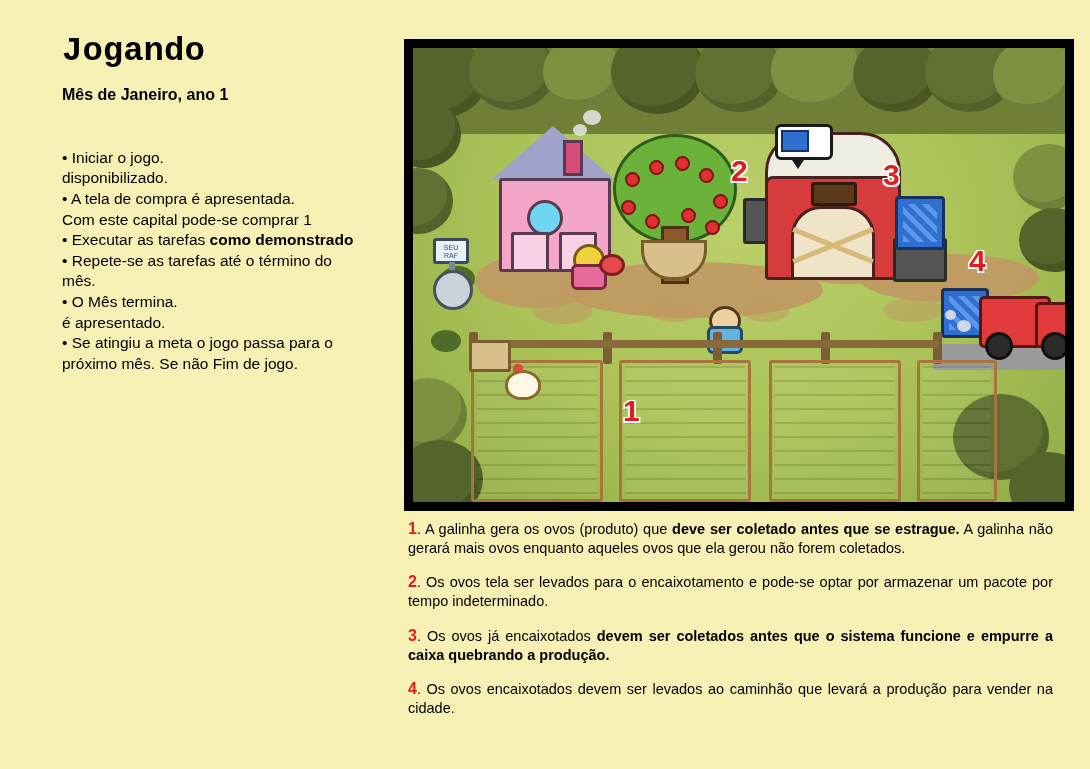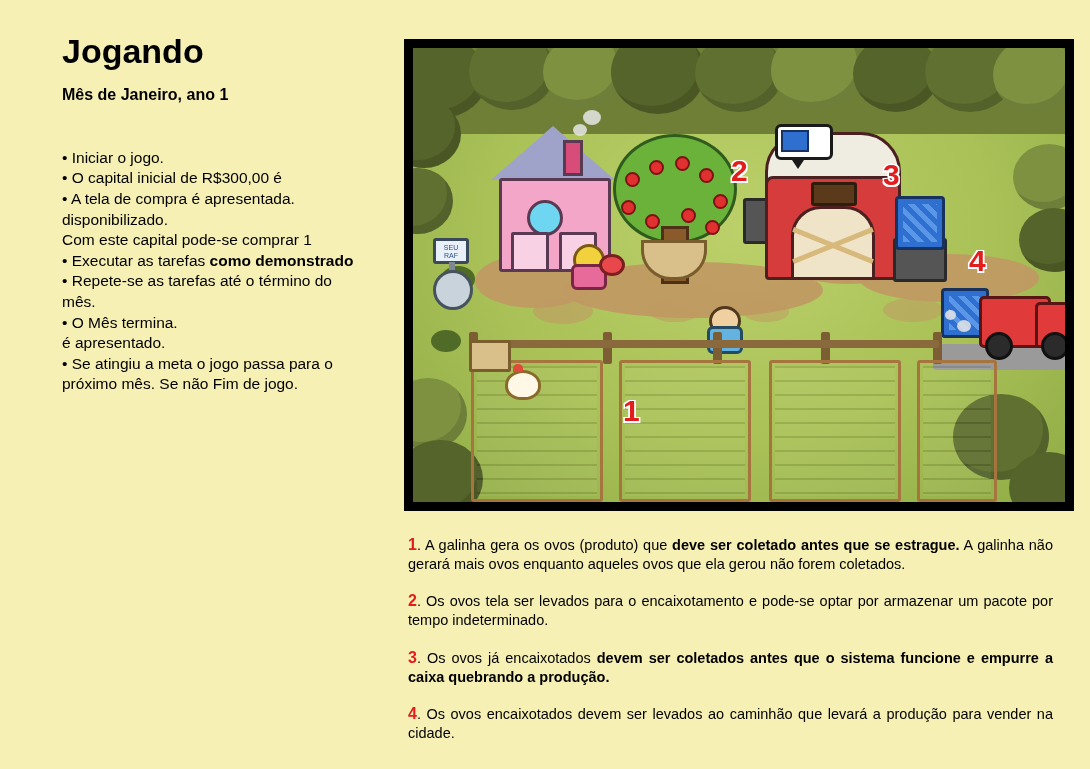--- a/index.html
+++ b/index.html
@@ -26,20 +26,21 @@
     top: 34px;
     width: 330px;
   }
   .title {
     font-size: 34px;
     font-weight: bold;
     color: #000;
     letter-spacing: 0px;
     margin: 0 0 16px 0;
     line-height: 1.05;
+    font-family: Liberation Mono, monospace;
   }
   .subtitle {
     font-size: 16px;
     font-weight: bold;
     color: #000;
     margin: 0 0 44px 0;
   }
   .bullets {
     font-size: 15.5px;
     line-height: 1.33;
@@ -365,42 +366,41 @@
     position: absolute;
     left: 408px;
     top: 518px;
     width: 645px;
     font-size: 14.5px;
     line-height: 1.32;
     color: #000;
     text-align: justify;
   }
   .legend p {
-    margin: 16px 0 13px 0;
+    margin: 0 0 13px 0;
   }
   .num {
     color: #e21d1d;
     font-weight: bold;
     font-size: 16px;
   }
   .legend .b { font-weight: bold; }
 </style>
 </head>
 <body>
 
 <div class="page">
 
   <div class="left-col">
     <h1 class="title">Jogando</h1>
     <h2 class="subtitle">Mês de Janeiro, ano 1</h2>
     <div class="bullets">
       <p>• Iniciar o jogo.</p>
-      <p>• O capital inicial    de    R$300,00 é</p>
+      <p>disponibilizado.</p>
       <p>• A tela de compra é apresentada.</p>
-      <p>disponibilizado.</p>
       <p>Com este capital pode-se comprar 1</p>
       <p><span>• Executar as tarefas </span><span class="b">como demonstrado</span></p>
       <p>• Repete-se as tarefas até o término do</p>
       <p>mês.</p>
       <p>• O Mês termina.</p>
       <p>é apresentado.</p>
       <p>• Se atingiu a meta o jogo passa para o</p>
       <p>próximo mês.  Se não Fim de jogo.</p>
     </div>
   </div>

